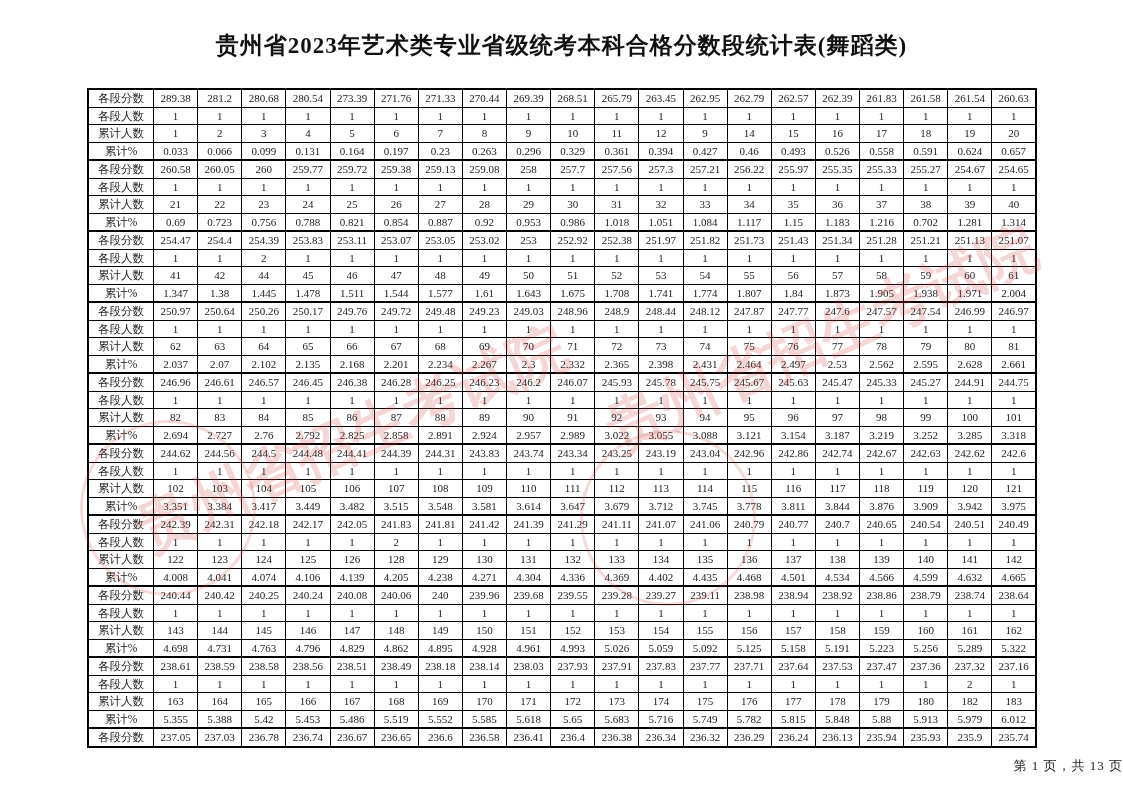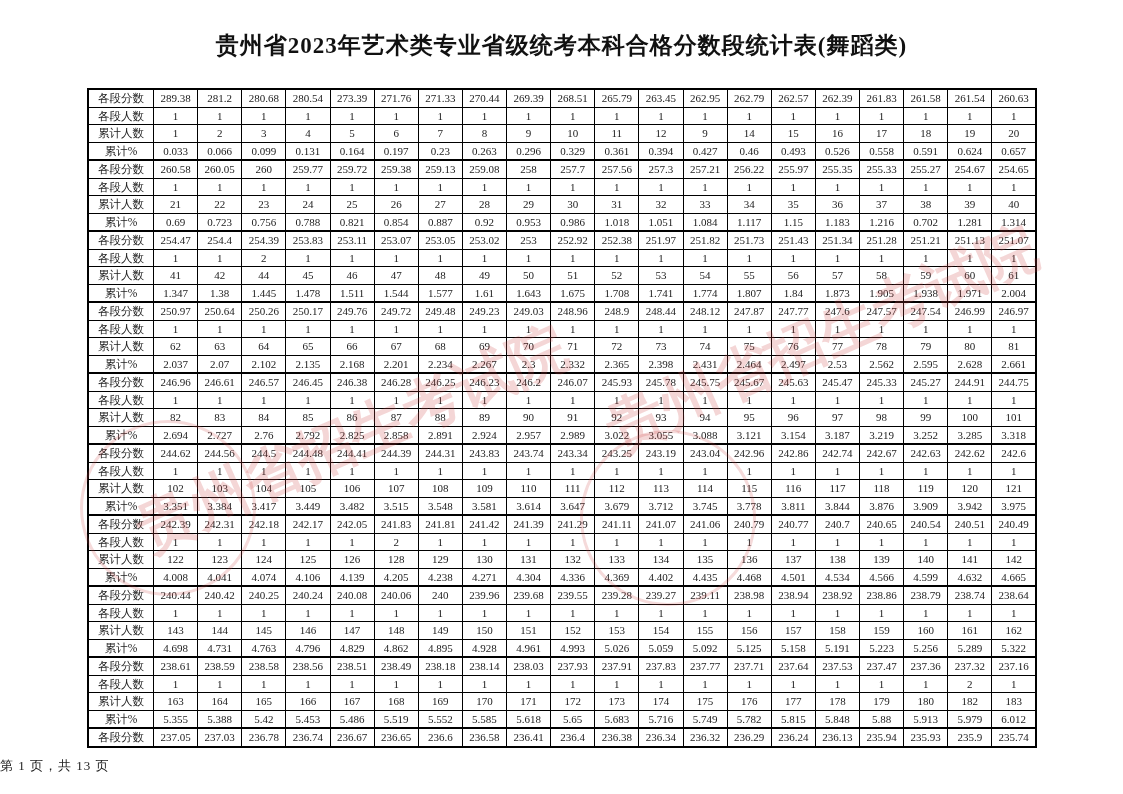--- a/index.html
+++ b/index.html
@@ -17,21 +17,21 @@
     border:2px solid #000;
   }
   table.score-table td{
     border:1px solid #000;height:16.5px;padding:0 1px;text-align:center;
     font-size:11px;line-height:16.5px;white-space:nowrap;overflow:hidden;
     color:#222;
   }
   table.score-table td.label-cell{width:62px;font-size:11.5px;}
   table.score-table tr.block-start td{border-top:2px solid #000;}
   .page-footer{
-    position:absolute;top:757px;left:0;width:1123px;text-align:left;
+    position:absolute;top:757px;left:0;width:1123px;text-align:right;
     font-size:13px;color:#222;letter-spacing:1px;
   }
   .watermark{
     position:absolute;color:rgba(205,70,70,0.22);font-weight:bold;
     pointer-events:none;white-space:nowrap;z-index:5;
   }
   .wm-text1{top:400px;left:120px;font-size:58px;transform:rotate(-24deg);}
   .wm-text2{top:300px;left:590px;font-size:58px;transform:rotate(-24deg);}
   .wm-circle{
     position:absolute;border:3px solid rgba(205,70,70,0.20);border-radius:50%;

